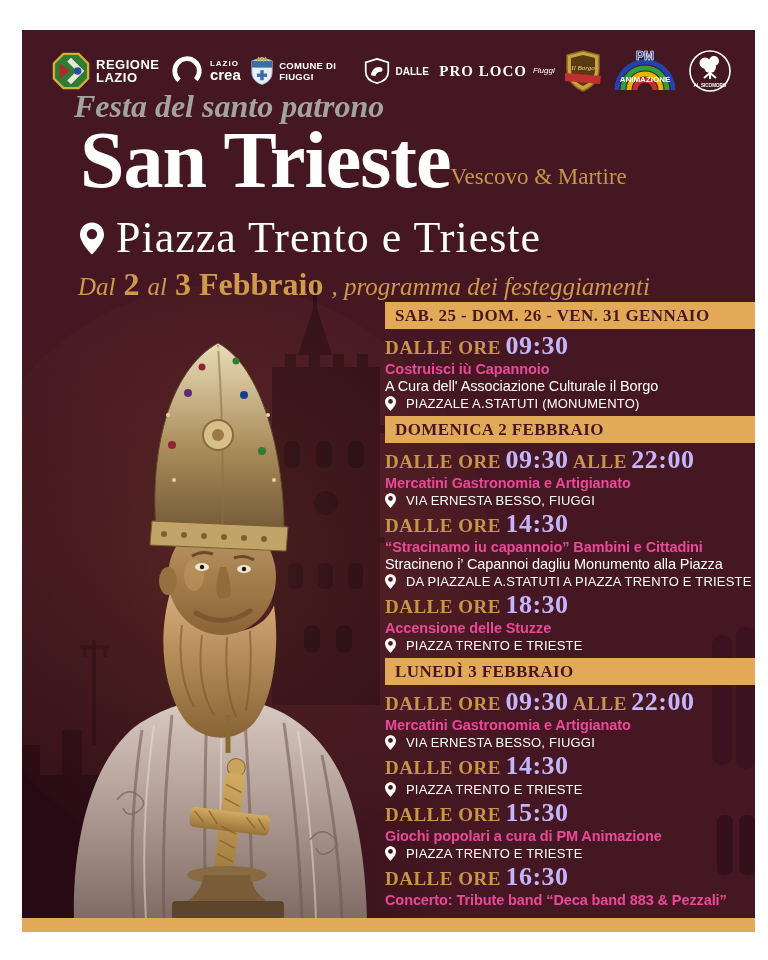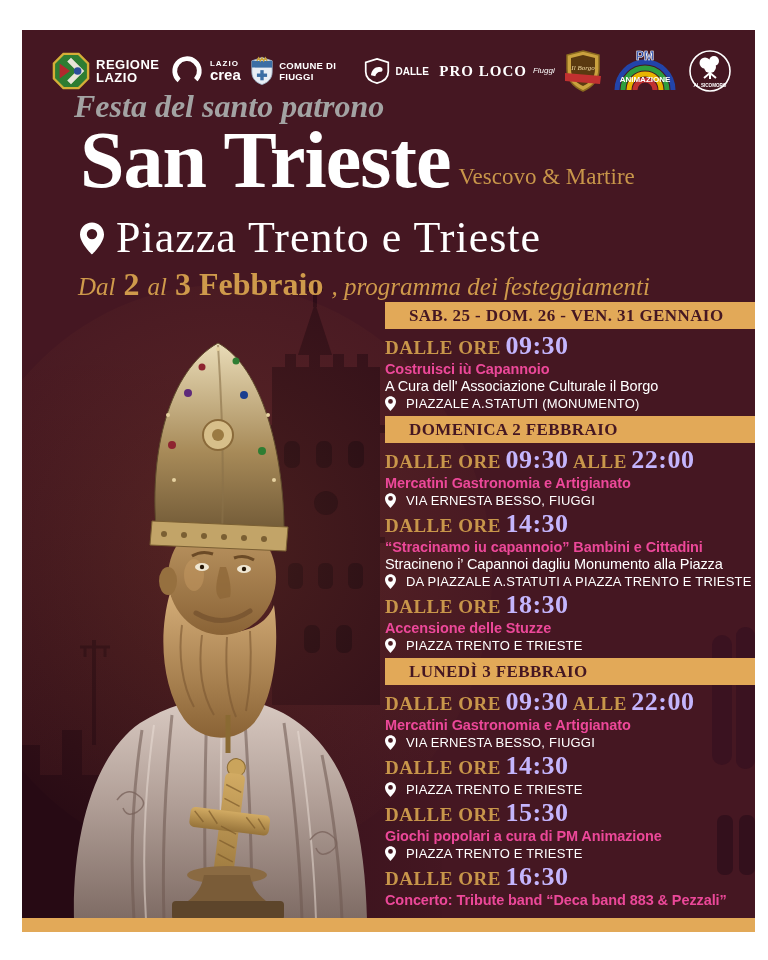--- a/index.html
+++ b/index.html
@@ -19,32 +19,32 @@
   .logo .t-unpli{font-size:10px;font-weight:700;text-align:center;margin-top:1px;}
   .logo .t-proloco{font-family:"Liberation Serif",serif;font-size:15px;font-weight:700;letter-spacing:1px;}
   .logo .t-fiuggi{font-size:8px;font-style:italic;text-align:right;margin-top:-2px;}
   .logo-col{display:flex;flex-direction:row;align-items:center;}
 
   
   .kicker{position:absolute;left:52px;top:58px;z-index:2;color:#a3a3a3;
           font-family:"Liberation Serif",serif;font-style:italic;font-weight:700;font-size:32px;}
   .title-row{position:absolute;left:58px;top:90px;z-index:2;display:flex;align-items:flex-end;}
   .main-title{color:#fff;font-family:"Liberation Serif",serif;font-weight:700;font-size:80px;line-height:1.0;letter-spacing:-1px;}
-  .sub-title{color:#c8964a;font-family:"Liberation Serif",serif;font-size:23px;margin-left:8px;padding-bottom:10px;white-space:nowrap;}
+  .sub-title{color:#c8964a;font-family:"Liberation Serif",serif;font-size:23px;margin-left:0;padding-bottom:10px;white-space:nowrap;}
   .loc-row{position:absolute;left:58px;top:186px;z-index:2;display:flex;align-items:center;gap:12px;color:#fff;}
   .loc-row .loc-text{font-family:"Liberation Serif",serif;font-size:44px;letter-spacing:1px;line-height:1;}
   .dateline{position:absolute;left:56px;top:236px;z-index:2;color:#cf9a4b;font-family:"Liberation Serif",serif;white-space:nowrap;}
   .dateline .it{font-style:italic;font-size:25px;}
   .dateline .bd{font-weight:700;font-size:32px;font-style:normal;margin:0 4px;}
 
   
   .schedule{position:absolute;left:363px;top:272px;width:370px;z-index:2;}
   .sec{margin-bottom:4px;}
   .sec-bar{background:#e2a958;color:#451722;font-family:"Liberation Serif",serif;font-weight:700;
-           font-size:17px;letter-spacing:.4px;height:27px;line-height:27px;padding-left:24px;margin-bottom:4px;}
+           font-size:17px;letter-spacing:.4px;height:27px;line-height:27px;padding-left:10px;margin-bottom:4px;}
   .ev{margin-bottom:2px;}
   .ev-time{color:#c8964a;font-family:"Liberation Serif",serif;font-weight:700;line-height:25px;margin-top:2px;letter-spacing:.5px;}
   .ev-time .lbl{font-size:19px;}
   .ev-time .num{font-size:26px;color:#c4b5fd;}
   .ev-time .lbl:empty,.ev-time .num:empty{display:none;}
   .ev-line1{color:#ec4899;font-weight:700;font-size:14.5px;line-height:17px;letter-spacing:-.1px;}
   .ev-line2{color:#fff;font-weight:400;font-size:14.5px;line-height:17px;letter-spacing:-.1px;}
   .ev-line2:empty{display:none;}
   .ev-loc{display:flex;align-items:center;gap:10px;color:#fff;font-size:13px;line-height:17px;letter-spacing:.2px;}
   .ev-loc .pin{flex:0 0 auto;}

